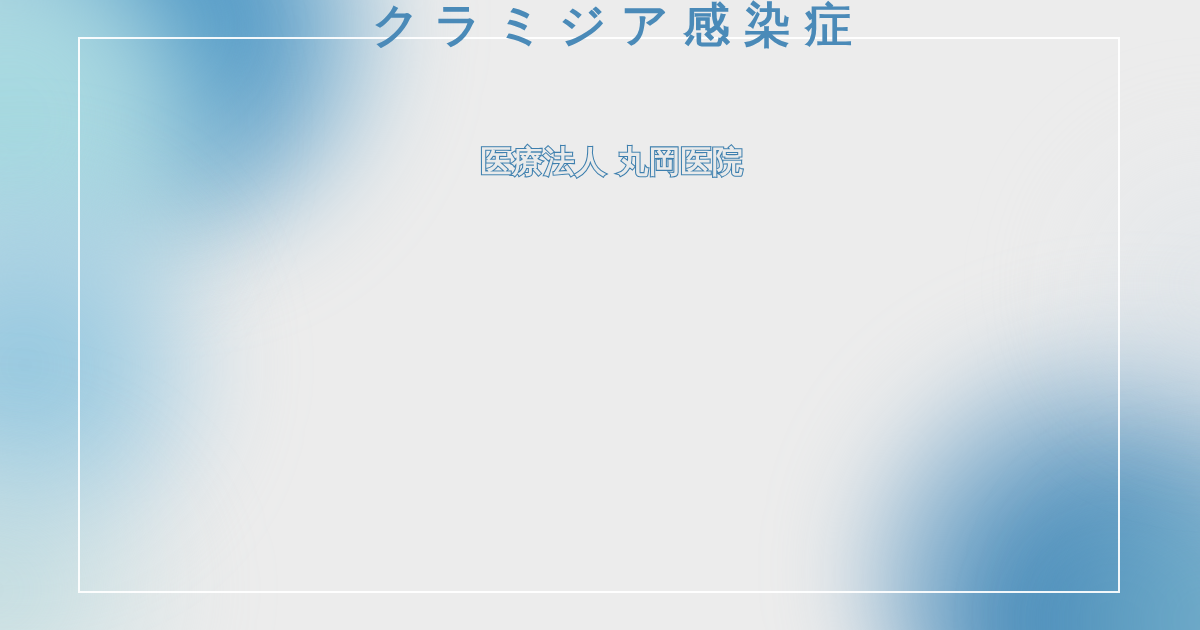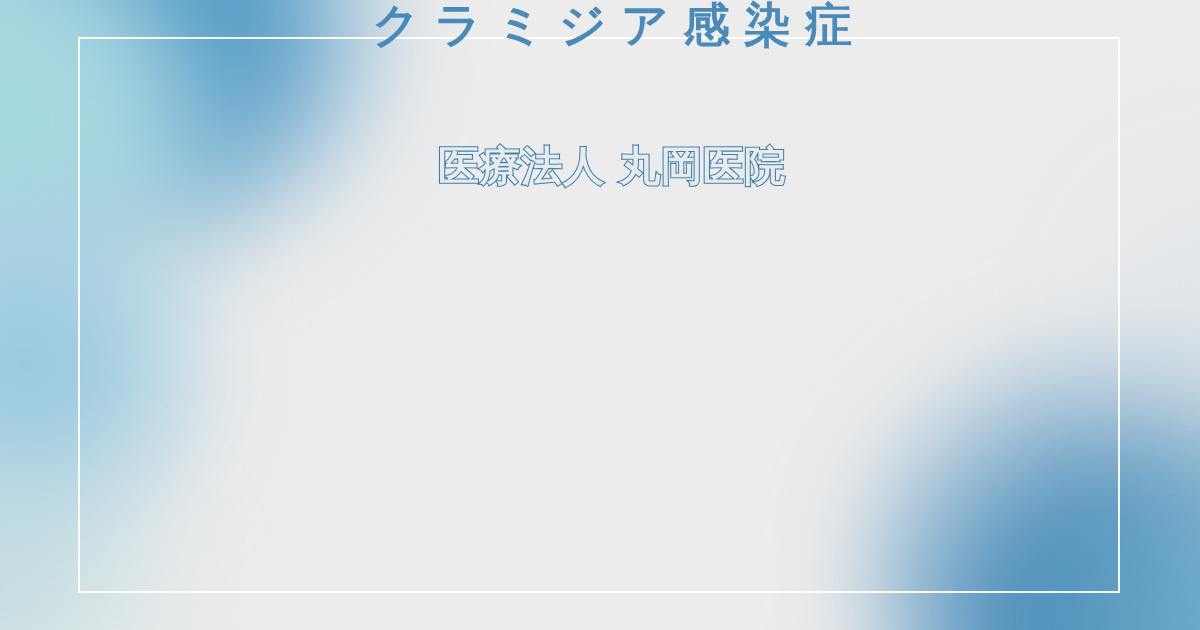--- a/index.html
+++ b/index.html
@@ -161,21 +161,21 @@
     
     text-indent: 0.30em;
     color: #4a8ab8;
     white-space: nowrap;
     text-align: center;
   }
 
   .subtitle {
     margin: 0;
     margin-top: 96px;
-    font-size: 41px;
+    font-size: 31px;
     font-weight: 700;
     line-height: 1.05;
     letter-spacing: 0.015em;
     white-space: nowrap;
     text-align: center;
     
     color: #e9eaea;
     -webkit-text-stroke: 2.1px #3d7fae;
     paint-order: stroke fill;
   }

